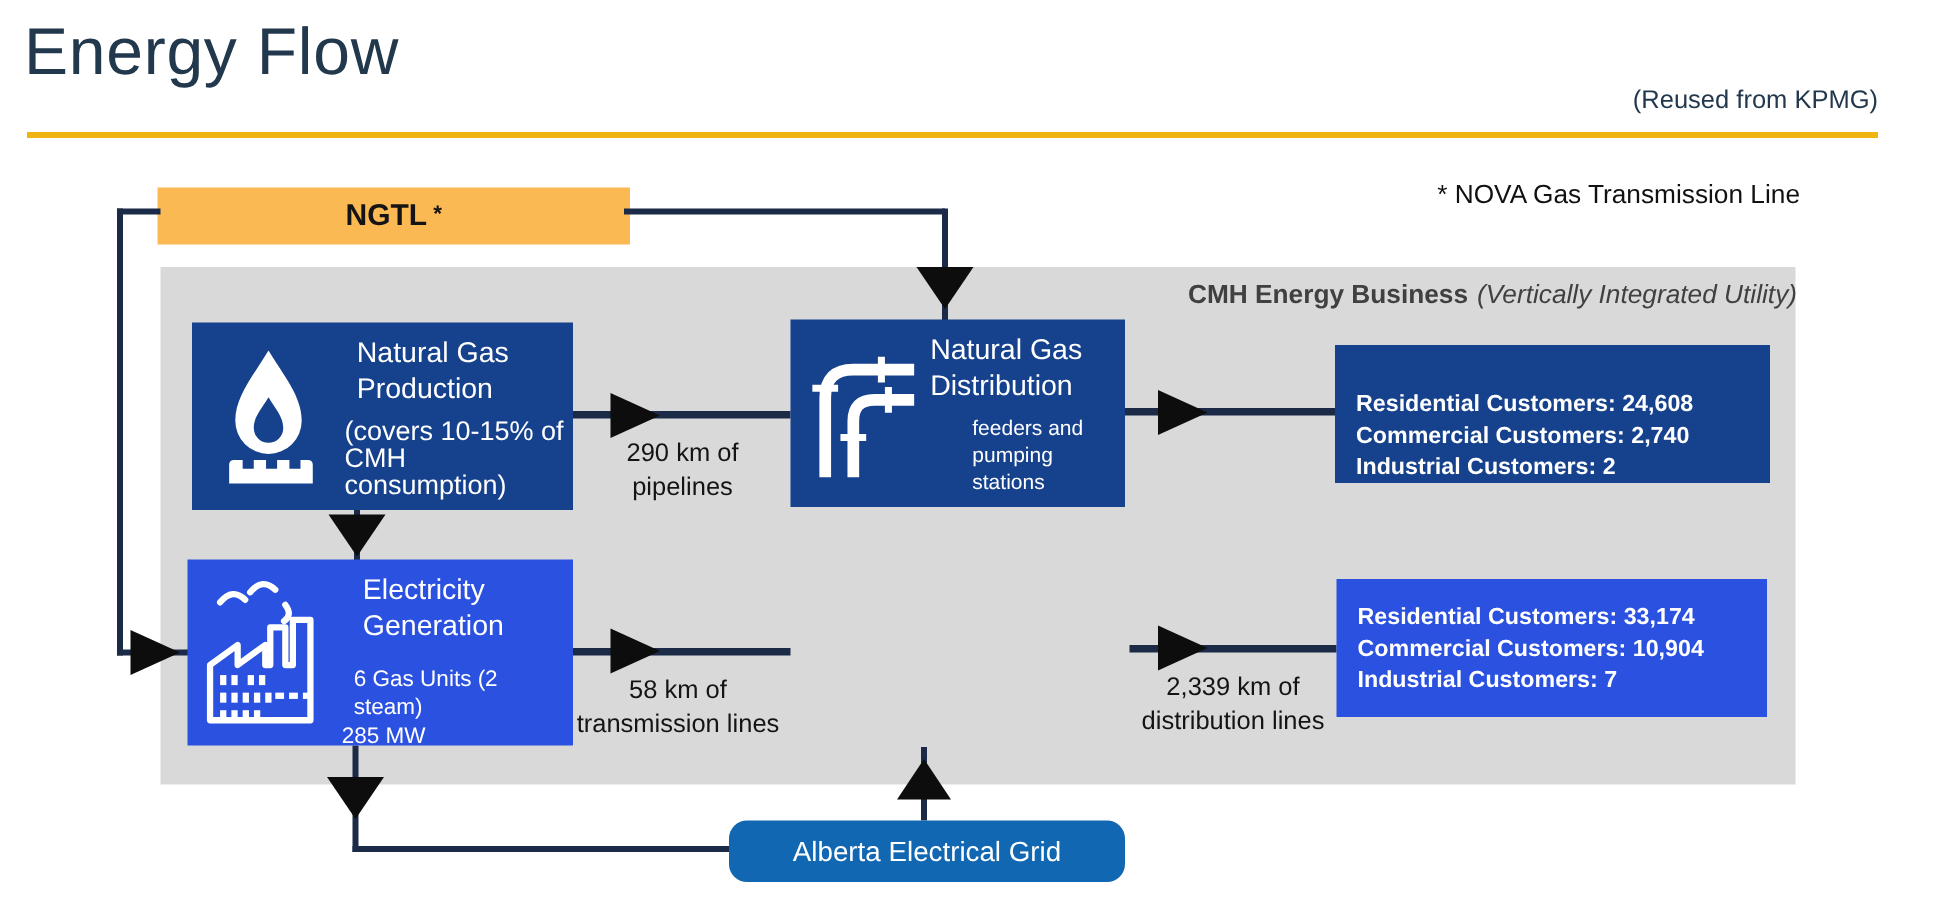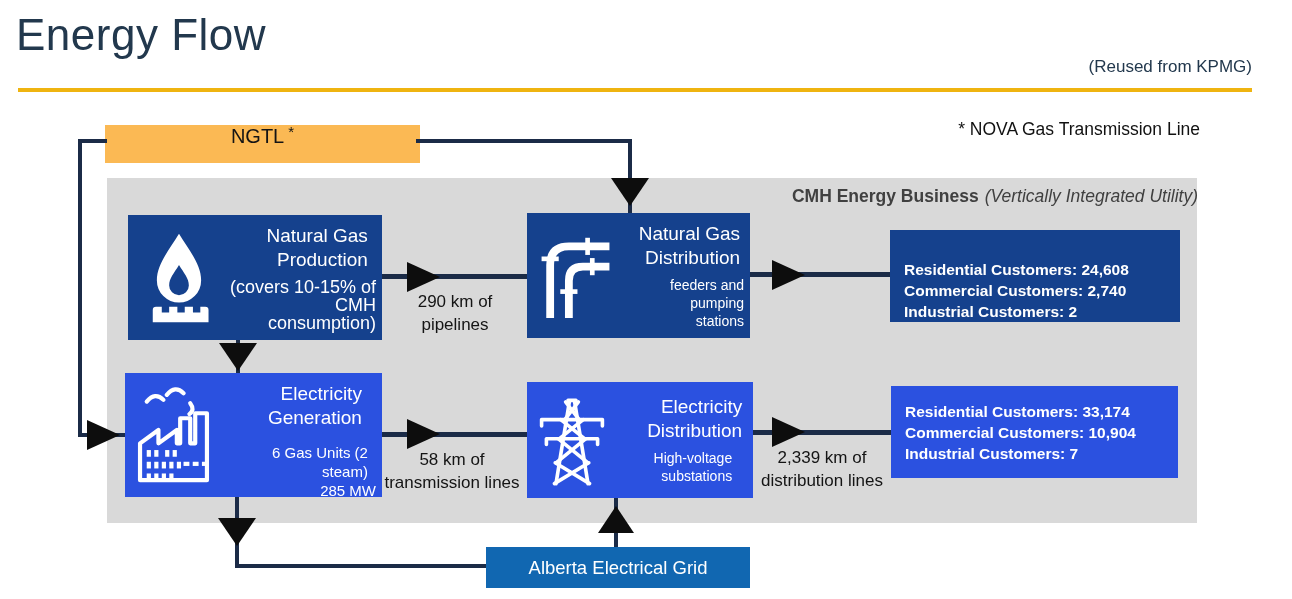--- a/index.html
+++ b/index.html
@@ -5,43 +5,43 @@
   html,body{margin:0;padding:0;background:#fff;}
   body{width:1292px;height:599px;font-family:"Liberation Sans", sans-serif;}
   #canvas{position:relative;width:1292px;height:599px;background:#fff;overflow:hidden;}
 
   .page-title{position:absolute;left:16px;top:10px;font-size:44px;font-weight:300;color:#22384d;letter-spacing:.5px;}
   .accent-rule{position:absolute;left:18px;top:88px;width:1234px;height:4px;background:#EFB410;}
   .credit{position:absolute;right:40px;top:57px;font-size:17px;color:#22384d;}
   .footnote{position:absolute;right:92px;top:119px;font-size:17.5px;color:#111;}
 
   .ngtl{position:absolute;left:105px;top:125px;width:315px;height:38px;background:#FBB954;
-        display:flex;justify-content:center;font-size:20px;color:#141414;}
+        display:flex;align-items:center;justify-content:center;font-size:20px;color:#141414;font-weight:bold;}
   .ngtl sup{font-size:15px;margin-left:4px;position:relative;top:-2px;}
 
   .region{position:absolute;left:107px;top:178px;width:1090px;height:345px;background:#D9D9D9;}
   .region-title{position:absolute;right:94px;top:186px;font-size:17.5px;color:#404040;white-space:nowrap;}
   .region-title .rb{font-weight:bold;}
   .region-title .ri{font-style:italic;margin-left:6px;}
 
   .box{position:absolute;display:flex;align-items:center;color:#fff;}
   .navy{background:#15418D;}
   .blue{background:#2B51E0;}
   .icon-wrap{flex:0 0 40%;display:flex;align-items:center;justify-content:center;}
-  .node-text{flex:1;text-align:right;padding-right:6px;}
+  .node-text{flex:1;text-align:left;padding-right:6px;}
   .node-title{font-size:19px;line-height:24px;}
   .node-sub{font-size:18px;line-height:18px;margin:6px auto 0;}
   .node-detail{font-size:15px;line-height:19px;margin:13px auto 0;}
   .node-detail2{font-size:15px;line-height:19px;margin:0 auto;}
 
   .cust{position:absolute;display:flex;flex-direction:column;justify-content:center;
         color:#fff;font-weight:bold;font-size:15.5px;line-height:21px;padding-left:14px;box-sizing:border-box;}
 
   .alberta{position:absolute;left:486px;top:547px;width:264px;height:41px;background:#1167B1;
-           display:flex;align-items:center;justify-content:center;color:#fff;font-size:18.5px;}
+           display:flex;align-items:center;justify-content:center;color:#fff;font-size:18.5px;border-radius:12px;}
 
   .hline,.vline{position:absolute;background:#1B2B47;}
   .arr{position:absolute;width:0;height:0;}
   .arr-right{border-top:15px solid transparent;border-bottom:15px solid transparent;border-left:33px solid #0d0d0d;}
   .arr-down{border-left:19px solid transparent;border-right:19px solid transparent;border-top:28px solid #0d0d0d;}
   .arr-up{border-left:18px solid transparent;border-right:18px solid transparent;border-bottom:27px solid #0d0d0d;}
 
   .flow-label{position:absolute;font-size:17px;color:#141414;text-align:center;line-height:23px;}
 
   svg{display:block;}
@@ -164,37 +164,20 @@
         </g>
       </svg>
     </div>
     <div class="node-text">
       <div class="node-title" style="max-width:120px;margin:12px auto;">Electricity Generation</div>
       <div class="node-detail" style="max-width:132px;">6 Gas Units (2 steam)</div>
       <div class="node-detail2">285 MW</div>
     </div>
   </div>
 
-  <div class="box blue" style="left:527px;top:382px;width:226px;height:116px;">
-    <div class="icon-wrap">
-      <svg width="80" height="98" viewBox="0 0 100 115" fill="none" stroke="#fff" stroke-width="4.5" stroke-linecap="round">
-        <path d="M30 112 L47 8 M70 112 L53 8 M45 8 H55"></path>
-        <path d="M12 32 H88 M12 32 v8 M88 32 v8"></path>
-        <path d="M18 56 H82 M18 56 v7 M82 56 v7"></path>
-        <path d="M42 10 L59 32 M58 10 L41 32"></path>
-        <path d="M36 32 L66 56 M64 32 L34 56"></path>
-        <path d="M33 56 L70 86 M67 56 L30 86"></path>
-        <path d="M29 86 L72 112 M71 86 L28 112"></path>
-      </svg>
-    </div>
-    <div class="node-text">
-      <div class="node-title" style="max-width:120px;margin:0 auto;">Electricity Distribution</div>
-      <div class="node-sub" style="max-width:100px;font-size:14px;">High-voltage substations</div>
-    </div>
-  </div>
 
   <div class="cust blue" style="left:891px;top:386px;width:287px;height:92px;">
     <div>Residential Customers: 33,174</div>
     <div>Commercial Customers: 10,904</div>
     <div>Industrial Customers: 7</div>
   </div>
 
   <div class="alberta">
     <span>Alberta Electrical Grid</span>
   </div>

